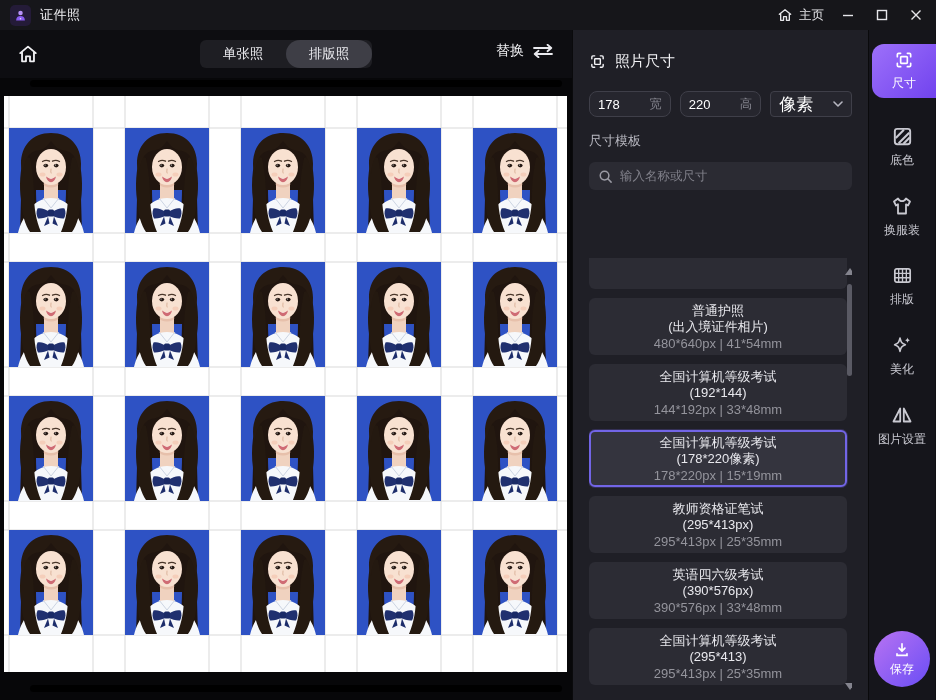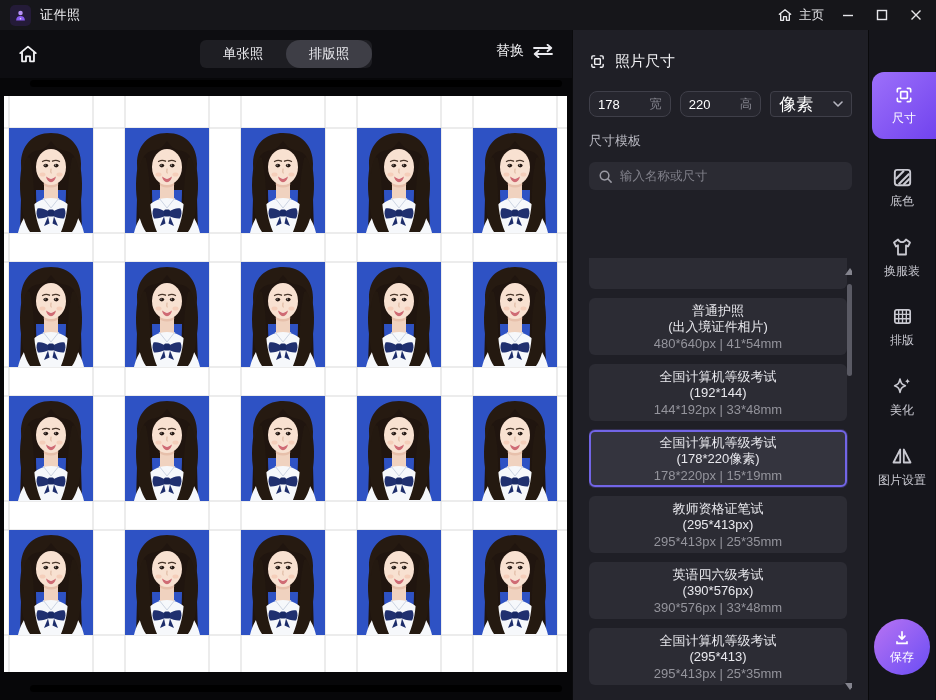--- a/index.html
+++ b/index.html
@@ -61,22 +61,22 @@
   .vscroll .arr { position:absolute; left:1px; width:0; height:0; border-left:5px solid transparent; border-right:5px solid transparent; }
   .vscroll .arr.up { top:6px; border-bottom:7px solid #84848e; }
   .vscroll .arr.down { bottom:6px; border-top:7px solid #84848e; }
   .vscroll .thumb { position:absolute; left:3px; top:22px; width:5px; height:92px; border-radius:3px; background:#5a5a64; }
 
   
   .sidebar { width:67px; background:#15151b; border-left:1px solid #0a0a0c; position:relative; display:flex; flex-direction:column; align-items:center; flex:none; }
   .side-item { width:100%; display:flex; flex-direction:column; align-items:center; gap:5px; color:#c9c9d1; font-size:12px; }
   .side-item .lbl { line-height:14px; }
   .side-item.plain { margin-top:27px; }
-  .side-active { width:64px; margin-left:3px; align-self:flex-start; margin-top:42px; height:67px; border-radius:12px 0 0 12px; background:linear-gradient(135deg,#9d70fa,#7143ee); color:#fff; display:flex; flex-direction:column; align-items:center; justify-content:center; gap:5px; font-size:12px; }
-  .save-btn { position:absolute; bottom:25px; left:5px; width:56px; height:56px; border-radius:50%; background:linear-gradient(135deg,#b873f2,#6a4df5); display:flex; flex-direction:column; align-items:center; justify-content:center; gap:1px; color:#fff; font-size:12px; }
+  .side-active { width:64px; margin-left:3px; align-self:flex-start; margin-top:14px; height:54px; border-radius:12px 0 0 12px; background:linear-gradient(135deg,#9d70fa,#7143ee); color:#fff; display:flex; flex-direction:column; align-items:center; justify-content:center; gap:5px; font-size:12px; }
+  .save-btn { position:absolute; bottom:13px; left:5px; width:56px; height:56px; border-radius:50%; background:linear-gradient(135deg,#b873f2,#6a4df5); display:flex; flex-direction:column; align-items:center; justify-content:center; gap:1px; color:#fff; font-size:12px; }
 
   svg { flex:none; }
 </style>
 </head>
 <body>
 
 <svg width="0" height="0" style="position:absolute">
   <defs>
     <symbol id="portrait" viewBox="0 0 84 105">
       <rect width="84" height="105" fill="#2e52c4"></rect>

